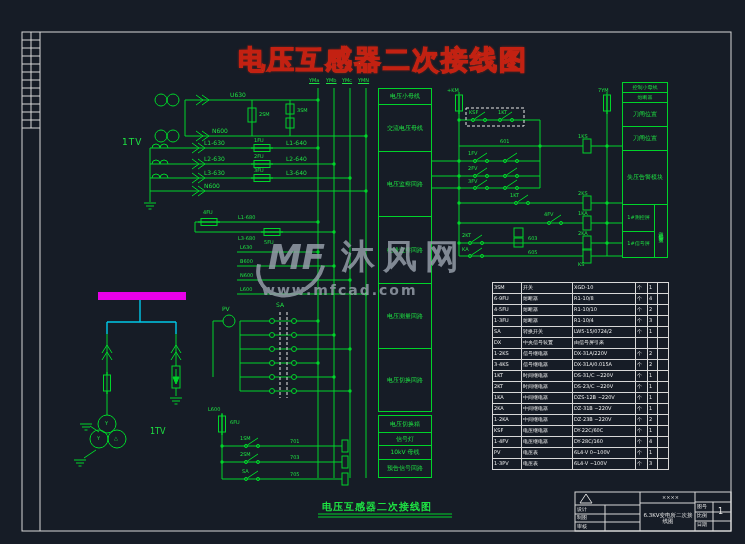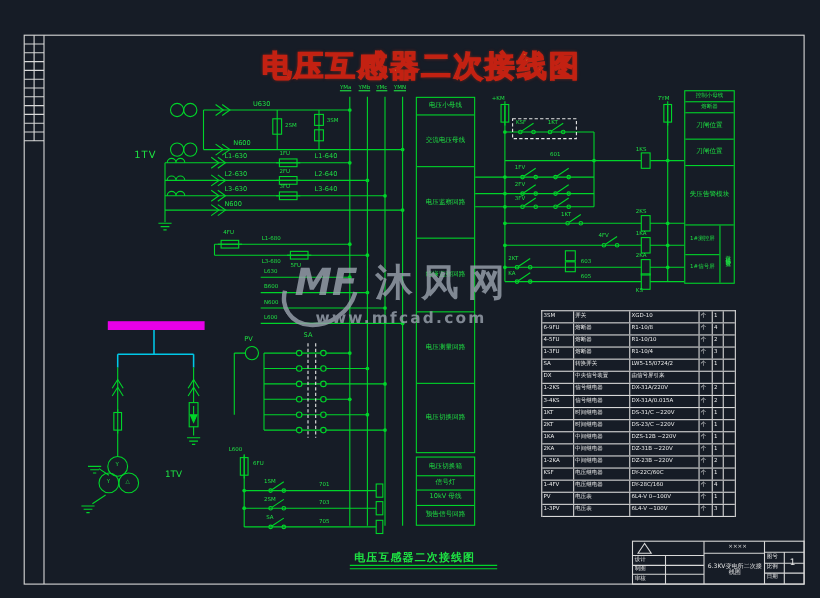--- a/index.html
+++ b/index.html
@@ -20,21 +20,21 @@
     color:#c9c63a;-webkit-text-stroke:1.2px #c32112;
     text-shadow:0 0 3px rgba(220,40,16,.9);
   }
   
   #watermark{position:absolute;left:262px;top:234px;z-index:6;color:#98a0ac;opacity:.82}
   #watermark .row{display:flex;align-items:center}
   .wm-mf{font-size:34px;font-weight:bold;font-style:italic;position:relative;padding:0 6px}
   .wm-swoosh{position:absolute;left:-8px;top:-2px;width:66px;height:52px;border:4px solid;border-radius:50%;
     border-color:transparent transparent #98a0ac #98a0ac;transform:rotate(-35deg)}
   .wm-name{font-size:34px;font-weight:bold;letter-spacing:8px;margin-left:10px}
-  .wm-url{font-size:14px;font-weight:bold;letter-spacing:2px;text-align:center;margin-top:2px}
+  .wm-url{font-size:14px;font-weight:bold;letter-spacing:2px;margin-top:2px}
   
   .gbox{position:absolute;border:1px solid #00d42a;box-sizing:border-box;z-index:2;display:flex;flex-direction:column}
   .gcell{border-top:1px solid #00d42a;box-sizing:border-box;color:#1ee243;font-size:6px;line-height:1.15;
     display:flex;align-items:center;justify-content:center;text-align:center;overflow:hidden;padding:1px}
   .gcell:first-child{border-top:none}
   #mid-col{left:378px;top:88px;width:54px;height:324px}
   #lower-box{left:378px;top:415px;width:54px;height:63px}
   #right-col{left:622px;top:82px;width:46px;height:176px}
   #rc-bottom{flex:1;display:flex;border-top:1px solid #00d42a;box-sizing:border-box}
   #rc-bottom .rc-left{flex:1;display:flex;flex-direction:column}

